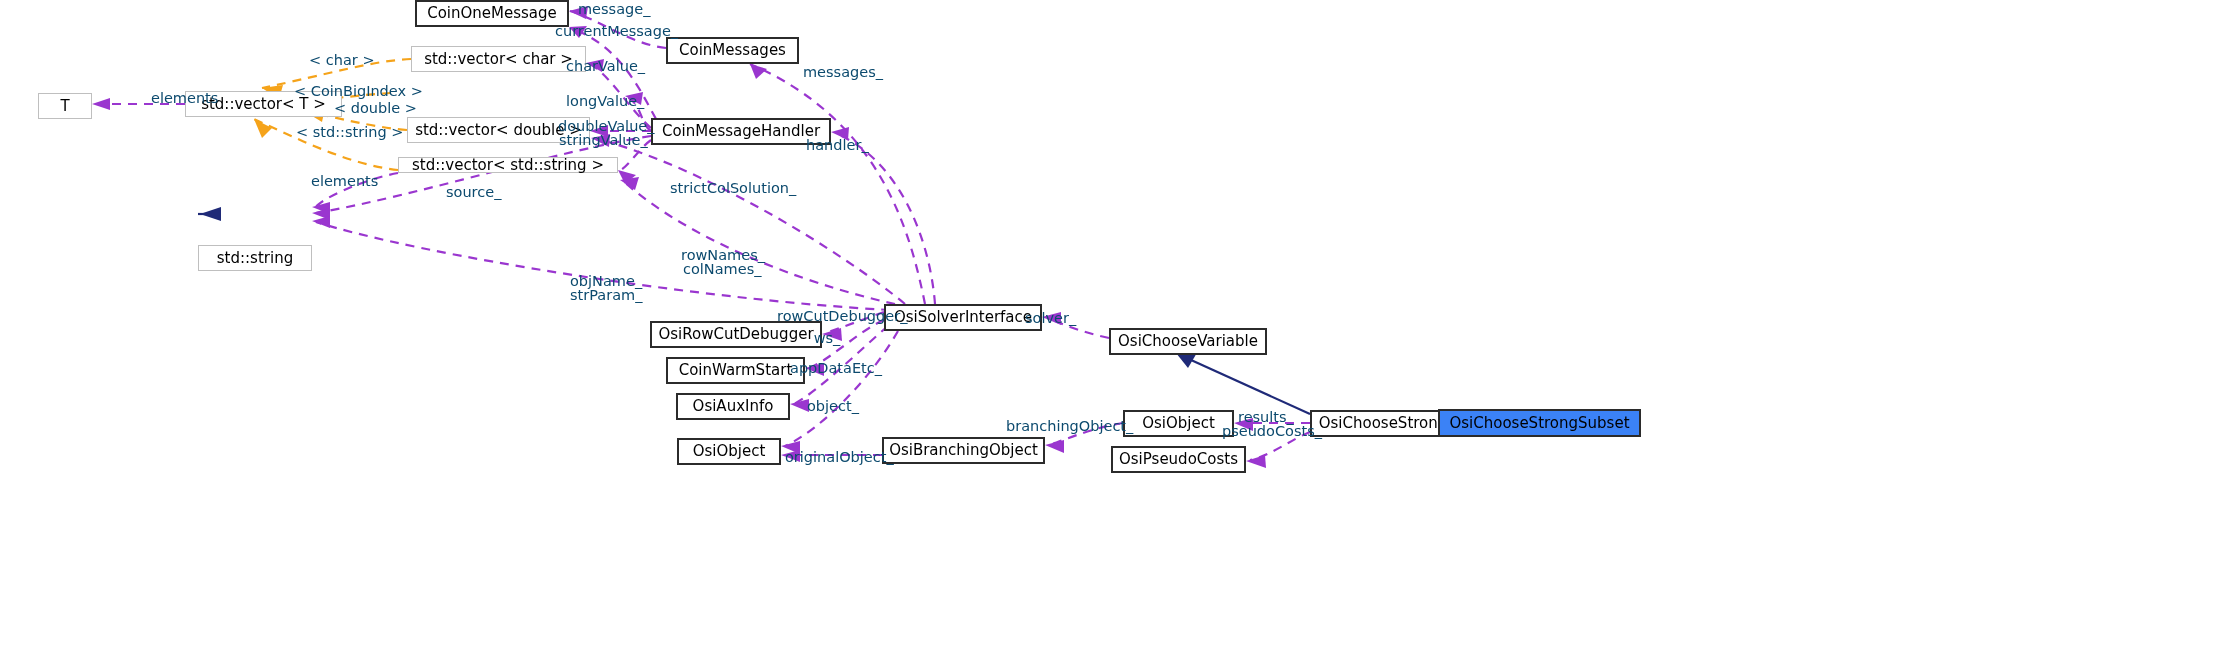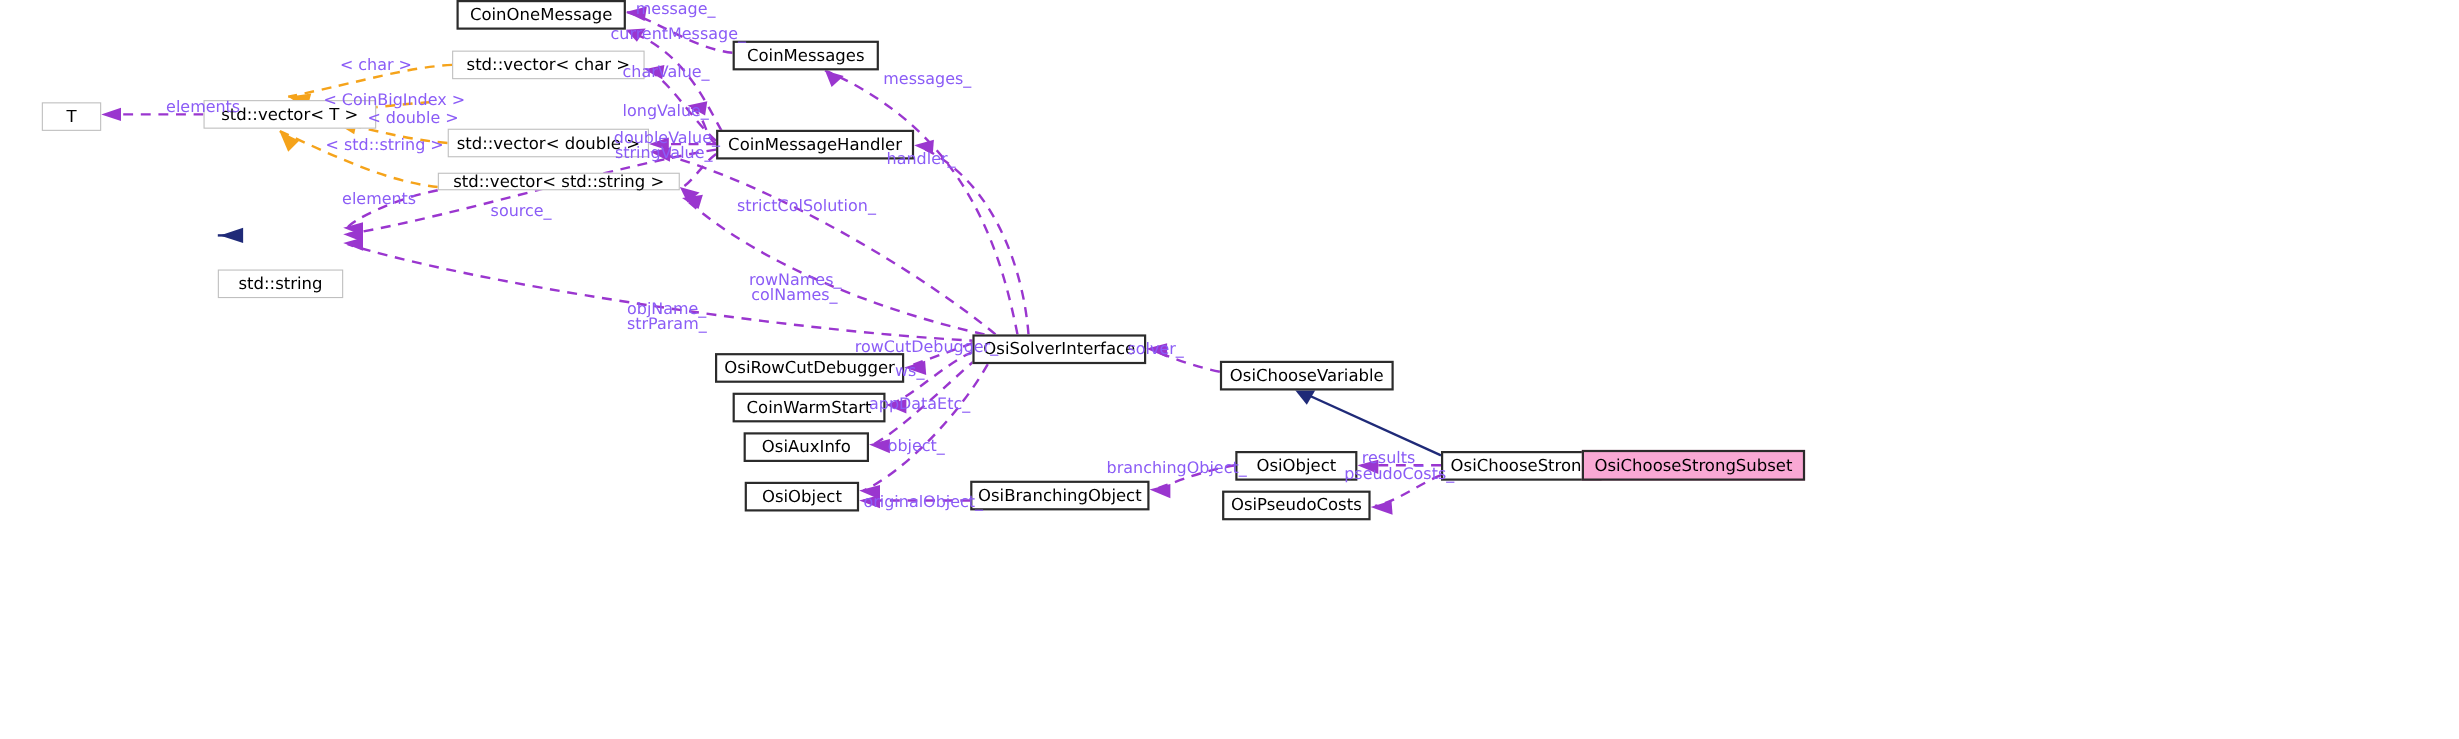--- a/index.html
+++ b/index.html
@@ -36,26 +36,26 @@
     white-space: pre;
   }
   .node.thin {
     border: 1px solid #bfbfbf;
   }
   .node.thick {
     border: 2px solid #2b2b2b;
   }
   .node.current {
     border: 2px solid #2b2b2b;
-    background: #f9a8d4;
+    background: #3b82f6;
   }
   .edge-label {
     position: absolute;
     font-size: 14.5px;
-    color: #8b5cf6;
+    color: #0c4a6e;
     white-space: pre;
     text-align: center;
     line-height: 1.12;
     background: transparent;
   }
 </style>
 </head>
 <body>
 
 <div id="diagram">

